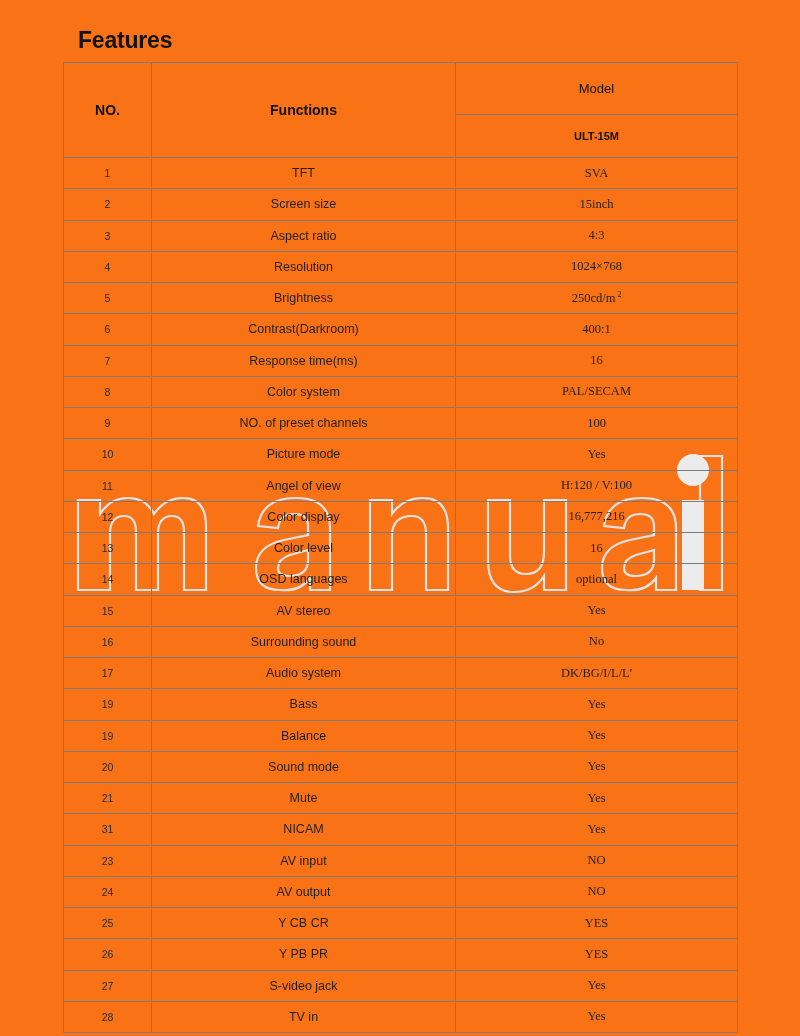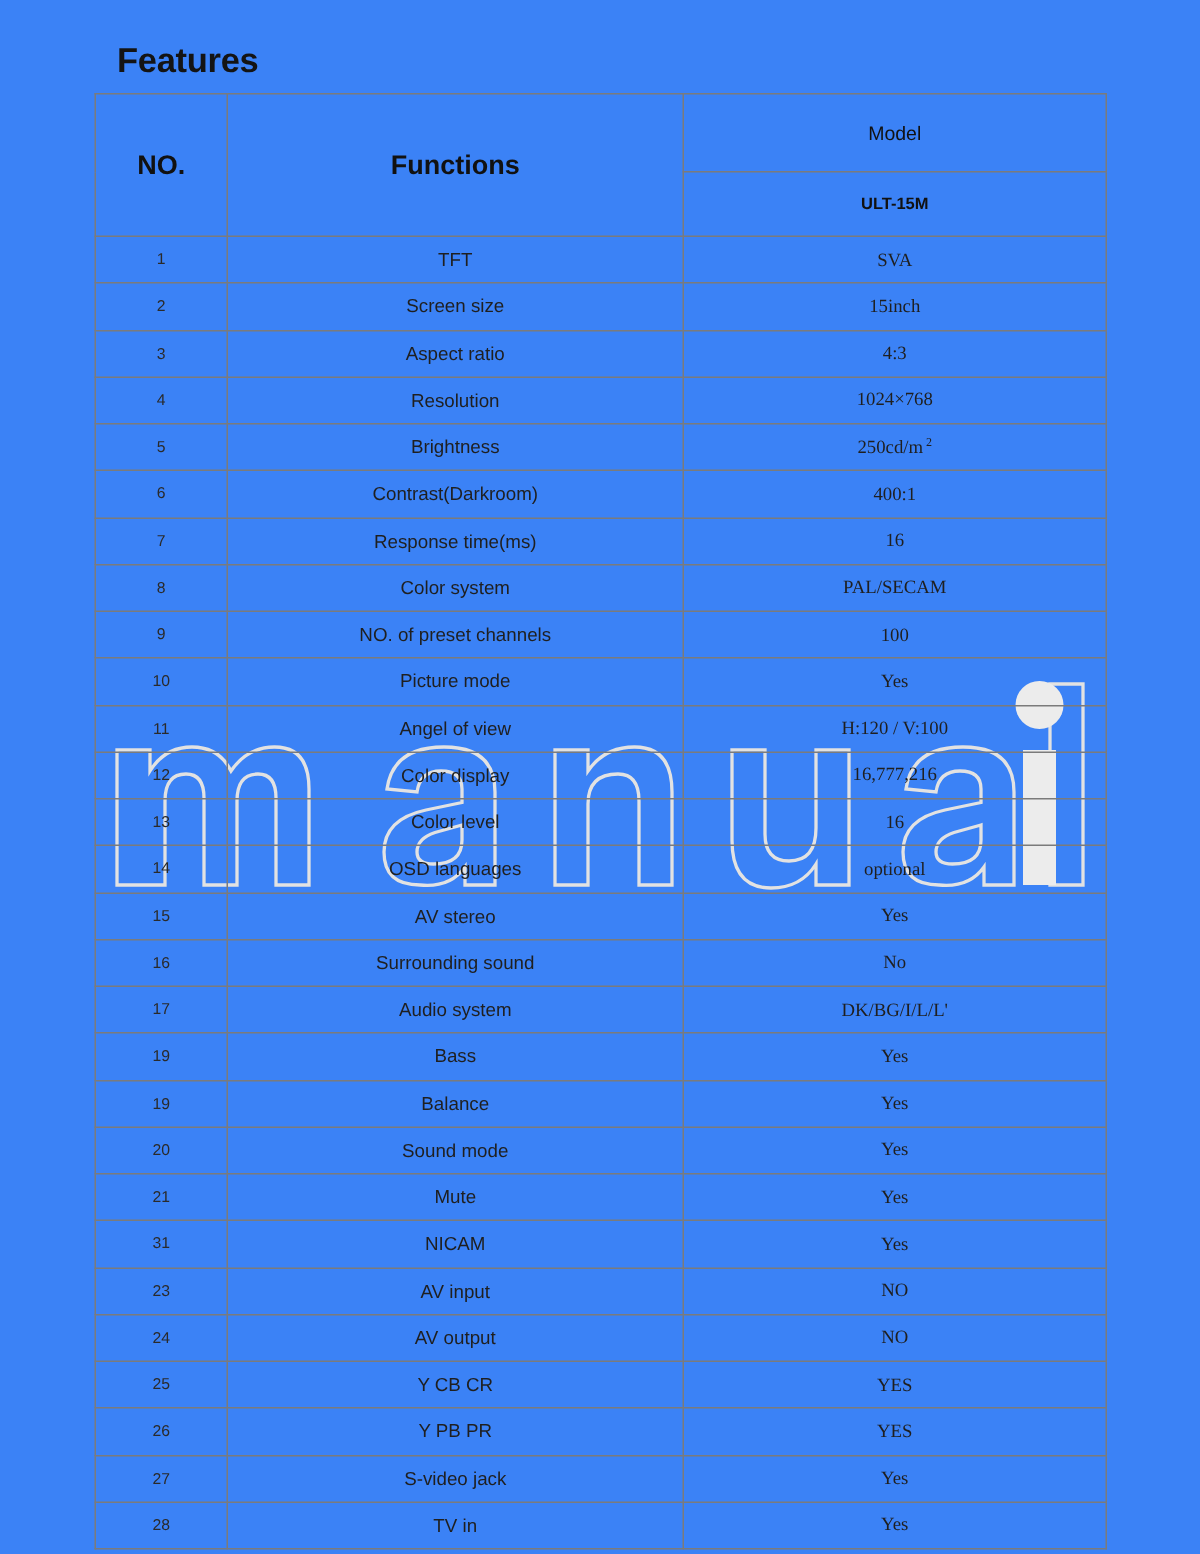--- a/index.html
+++ b/index.html
@@ -13,21 +13,21 @@
     position: relative;
     font-family: "Liberation Sans", sans-serif;
     color: #1a1a1a;
     overflow: hidden;
   }
 
   
   #page {
     position: absolute;
     inset: 0;
-    background: #3b82f6;
+    background: #f97316;
   }
 
   
   #watermark {
     position: absolute;
     left: 70px;
     top: 442px;
     width: 660px;
     height: 165px;
     pointer-events: none;
@@ -76,21 +76,21 @@
     border: 1px solid #7b7b7b;
     text-align: center;
     vertical-align: middle;
     padding: 0;
     background: transparent;
   }
 
   
   th.hdr-no, th.hdr-func {
     height: 93px;
-    font-size: 18px;
+    font-size: 14px;
     font-weight: bold;
     color: #111111;
   }
   th.hdr-model {
     height: 51px;
     font-size: 13px;
     font-weight: normal;
     color: #111111;
   }
   th.hdr-modelname {

